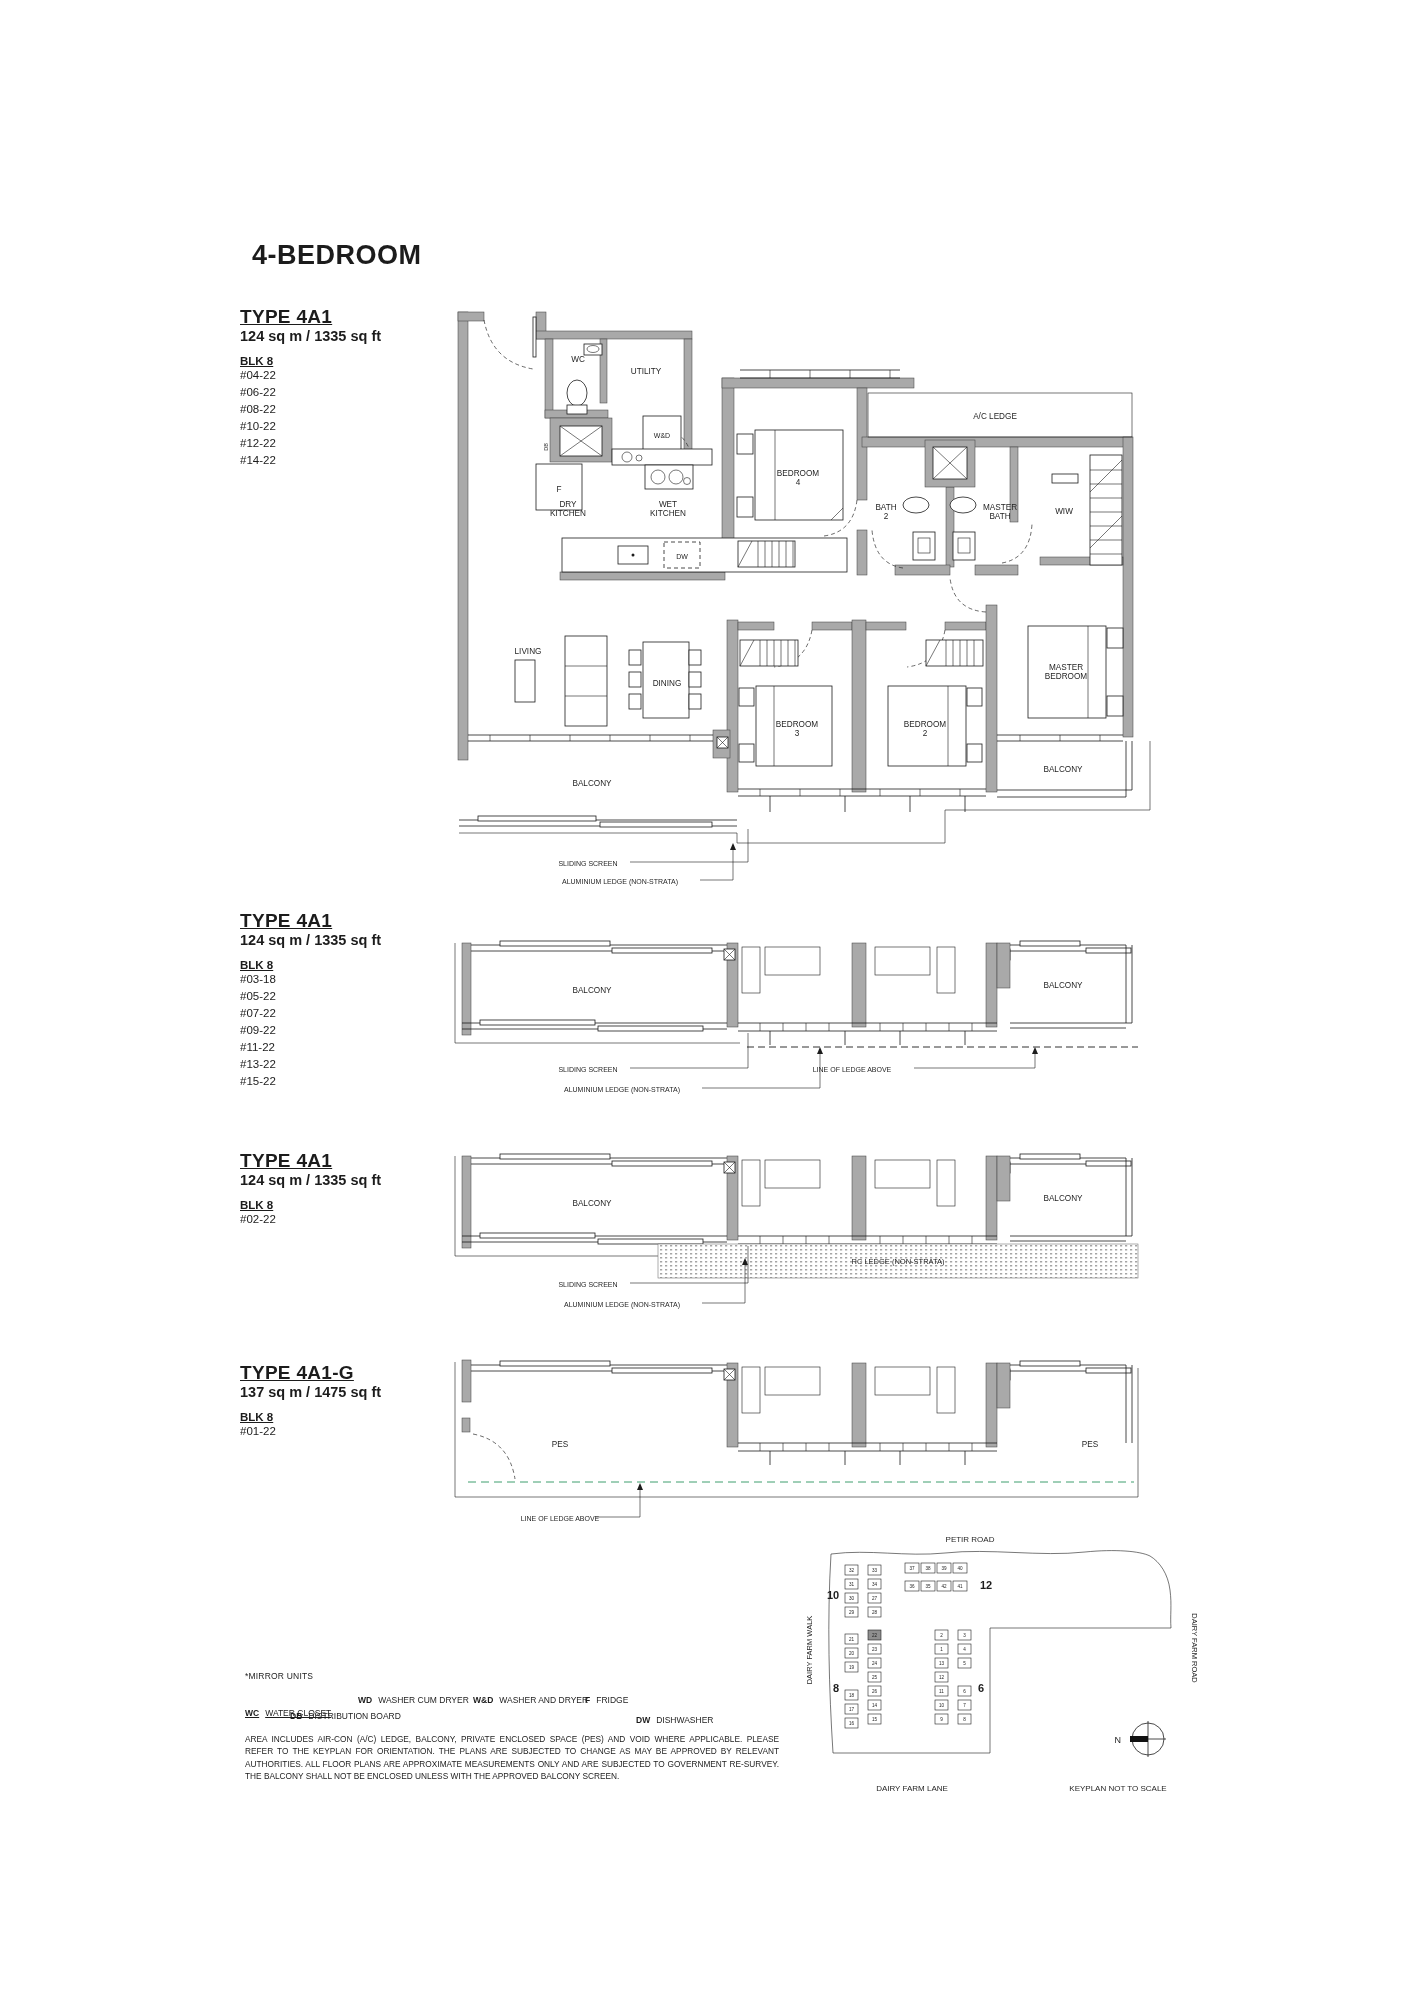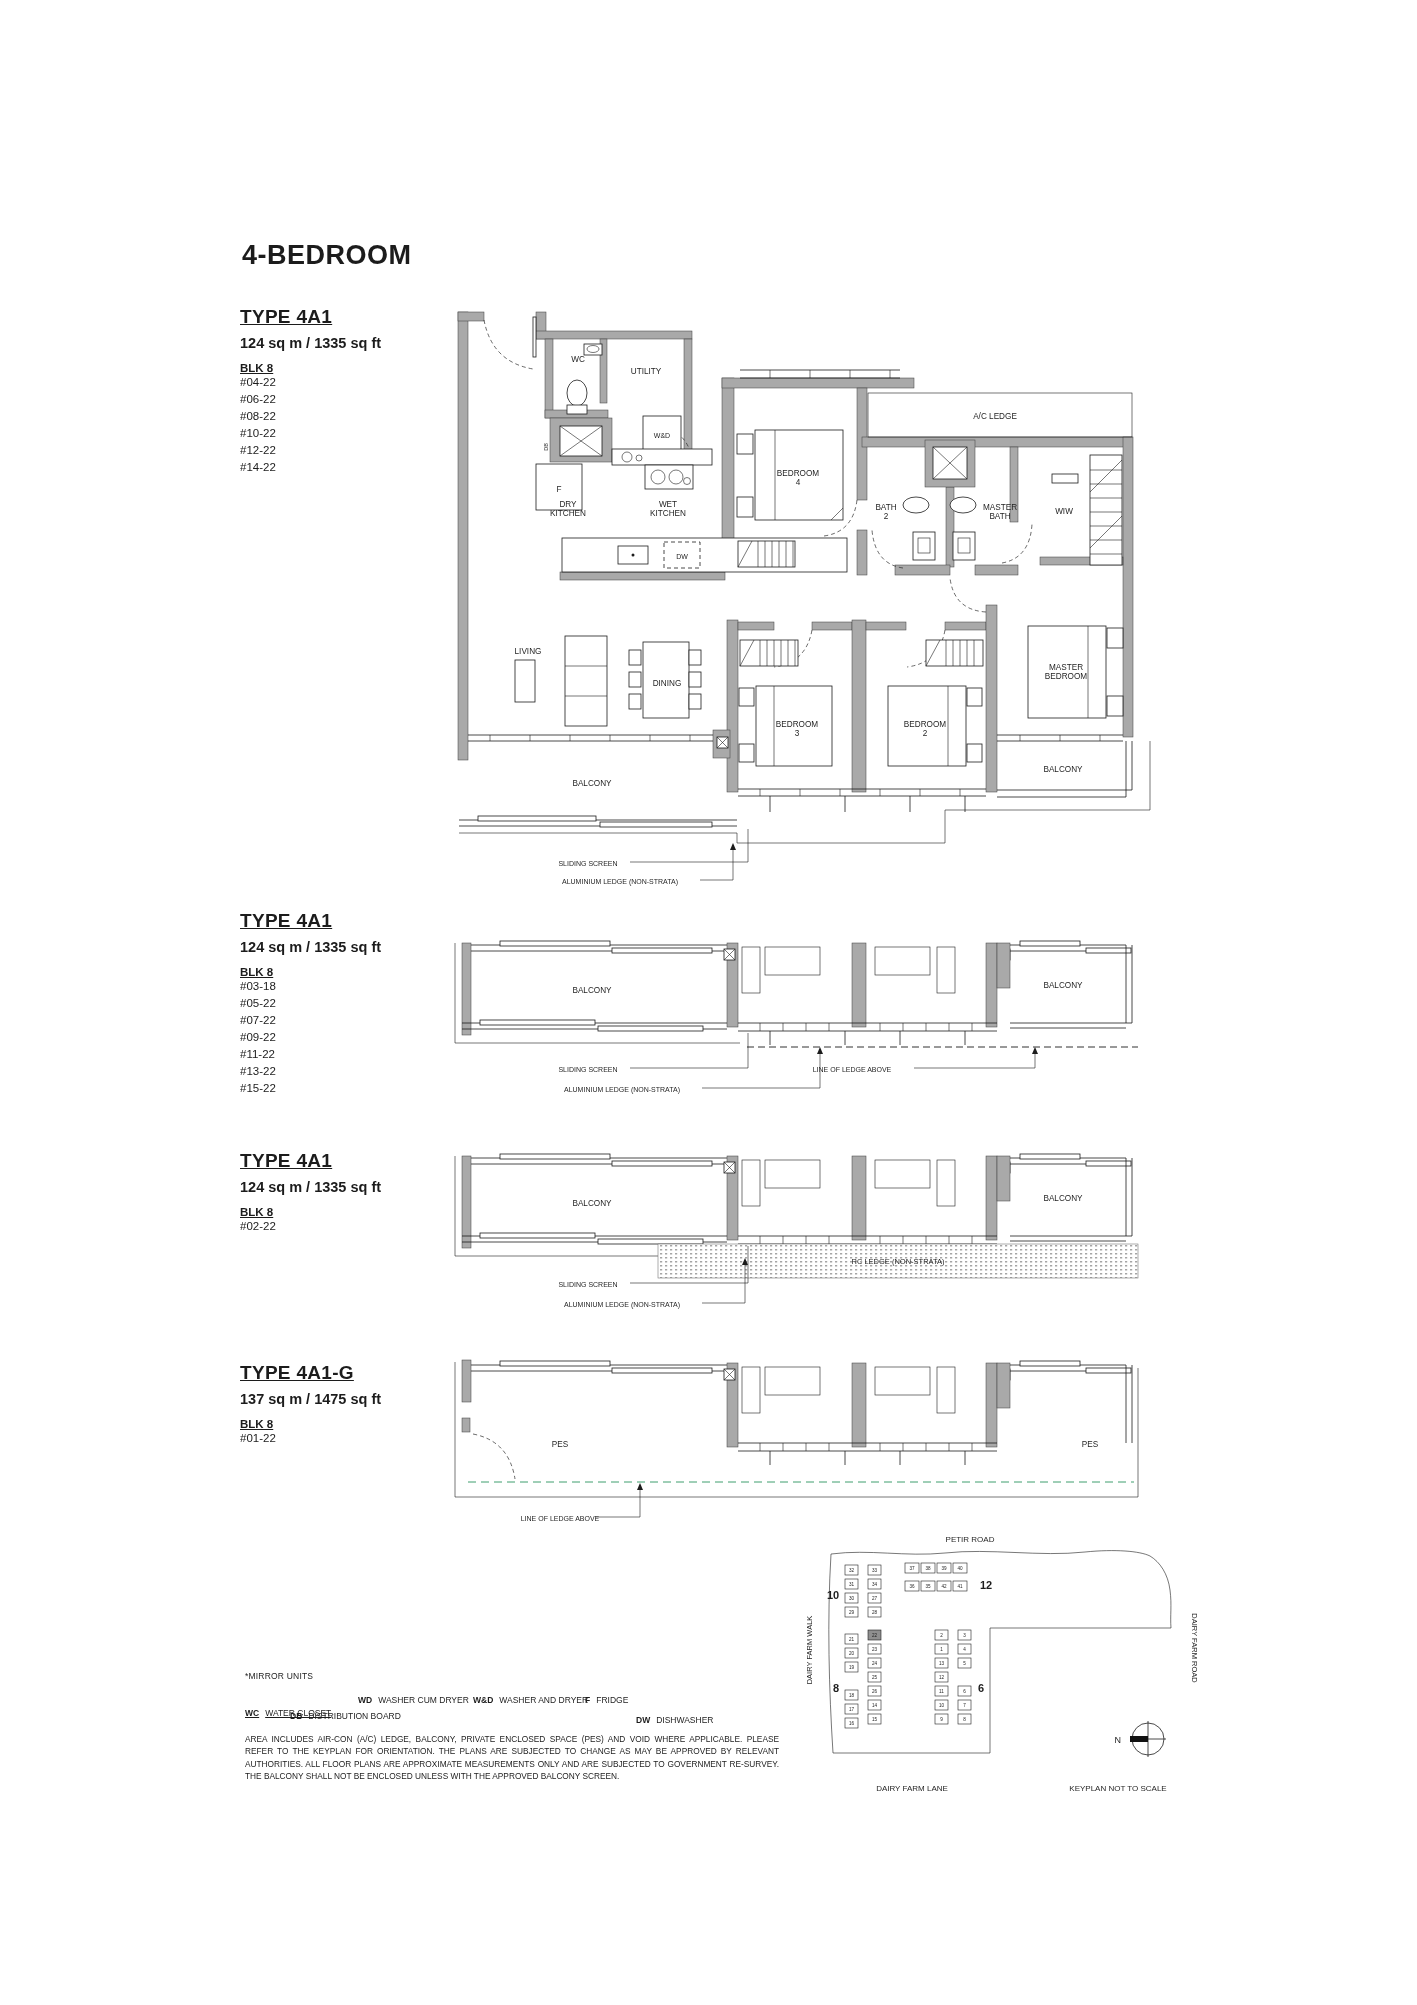--- a/index.html
+++ b/index.html
@@ -1,21 +1,21 @@
 <!DOCTYPE html>
 <html><head>
 <meta charset="utf-8">
 <style>
   html,body{margin:0;padding:0;background:#e8e8e8;}
   .page{position:relative;width:1417px;height:2005px;background:#ffffff;margin:0 auto;
         font-family:"Liberation Sans",sans-serif;color:#1c1c1c;overflow:hidden;}
   .abs{position:absolute;}
   .page-title{font-size:27px;font-weight:bold;letter-spacing:.5px;}
   .type-block .type{font-size:19px;font-weight:bold;letter-spacing:.3px;text-decoration:underline;}
-  .type-block .area{font-size:14.5px;font-weight:bold;margin-top:7px;}
+  .type-block .area{font-size:14.5px;font-weight:bold;}
   .type-block .blk{font-size:11.5px;font-weight:bold;margin-top:11px;text-decoration:underline;}
   .type-block .unit{font-size:11.5px;line-height:17px;}
   .mirror-note{font-size:8.5px;letter-spacing:.2px;}
   .legend-wrap{font-size:8.5px;}
   .legend-item{position:absolute;white-space:nowrap;}
   .legend-item b{margin-right:6px;}
   .disclaimer{width:534px;font-size:8.3px;line-height:12.4px;text-align:justify;}
   svg{position:absolute;overflow:visible;}
   svg text{font-family:"Liberation Sans",sans-serif;fill:#1f1f1f;}
   .wall{fill:#a9a9a9;stroke:#3c3c3c;stroke-width:.5;}
@@ -27,21 +27,21 @@
   .green-dash{stroke-width:1;fill:none;stroke-dasharray:8,5;}
   .rm{font-size:8.2px;}
   .sm{font-size:7px;}
   .arrow{fill:#1c1c1c;stroke:none;}
 </style>
 </head>
 <body>
 
 <div class="page">
 
-  <div class="abs page-title" style="left:242px;top:240px;">4-BEDROOM</div>
+  <div class="abs page-title" style="left:252px;top:240px;">4-BEDROOM</div>
 
   <div class="abs type-block" style="left:240px;top:306px;">
     <div class="type">TYPE 4A1</div>
     <div class="area">124 sq m / 1335 sq ft</div>
     <div class="blk">BLK 8</div>
     <div class="unit">#04-22</div>
     <div class="unit">#06-22</div>
     <div class="unit">#08-22</div>
     <div class="unit">#10-22</div>
     <div class="unit">#12-22</div>

